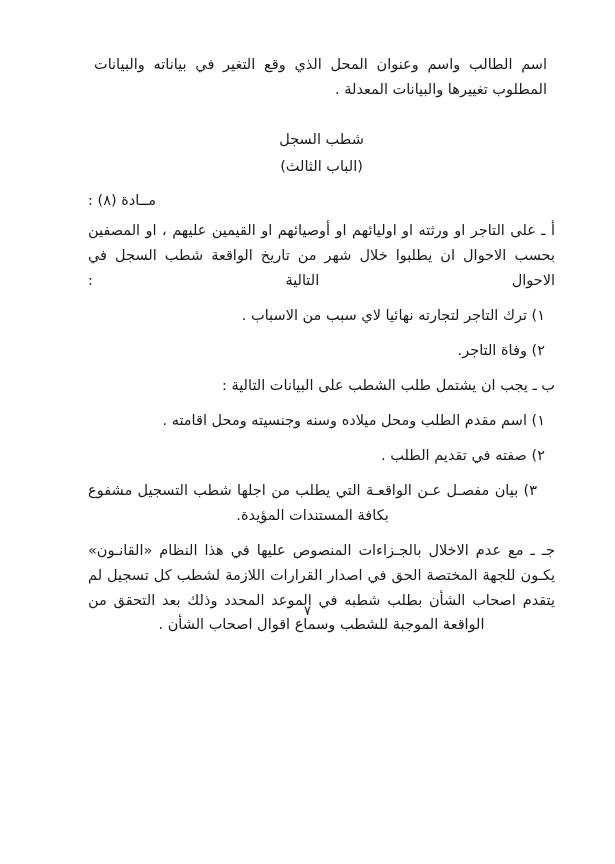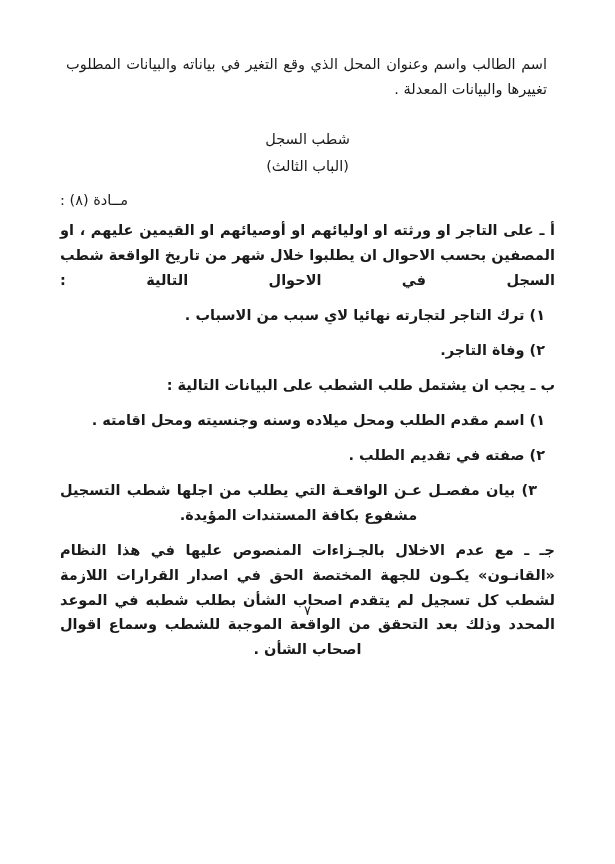--- a/index.html
+++ b/index.html
@@ -12,21 +12,21 @@
     background: #ffffff;
     font-family: "DejaVu Sans", sans-serif;
     color: #1a1a1a;
     overflow: hidden;
   }
   .page {
     position: relative;
     width: 615px;
     height: 644px;
     box-sizing: border-box;
-    padding: 52px 60px 40px 60px;
+    padding: 52px 60px 40px 88px;
     direction: rtl;
   }
   .para {
     font-size: 14.5px;
     line-height: 1.72;
     text-align: justify;
     text-align-last: right;
     margin: 0 0 2px 0;
     letter-spacing: 0px;
   }
@@ -49,21 +49,20 @@
     margin: 0 0 6px 0;
     text-align: left;
     letter-spacing: 1px;
   }
   .clause {
     font-size: 14.5px;
     line-height: 1.72;
     text-align: justify;
     text-align-last: right;
     margin: 10px 0 3px 0;
-    font-weight: bold;
   }
   .clause.indent1 {
     padding-right: 10px;
   }
   .clause.indent2 {
     padding-right: 18px;
   }
   .clause.just-both {
     text-align: justify;
     text-align-last: justify;

